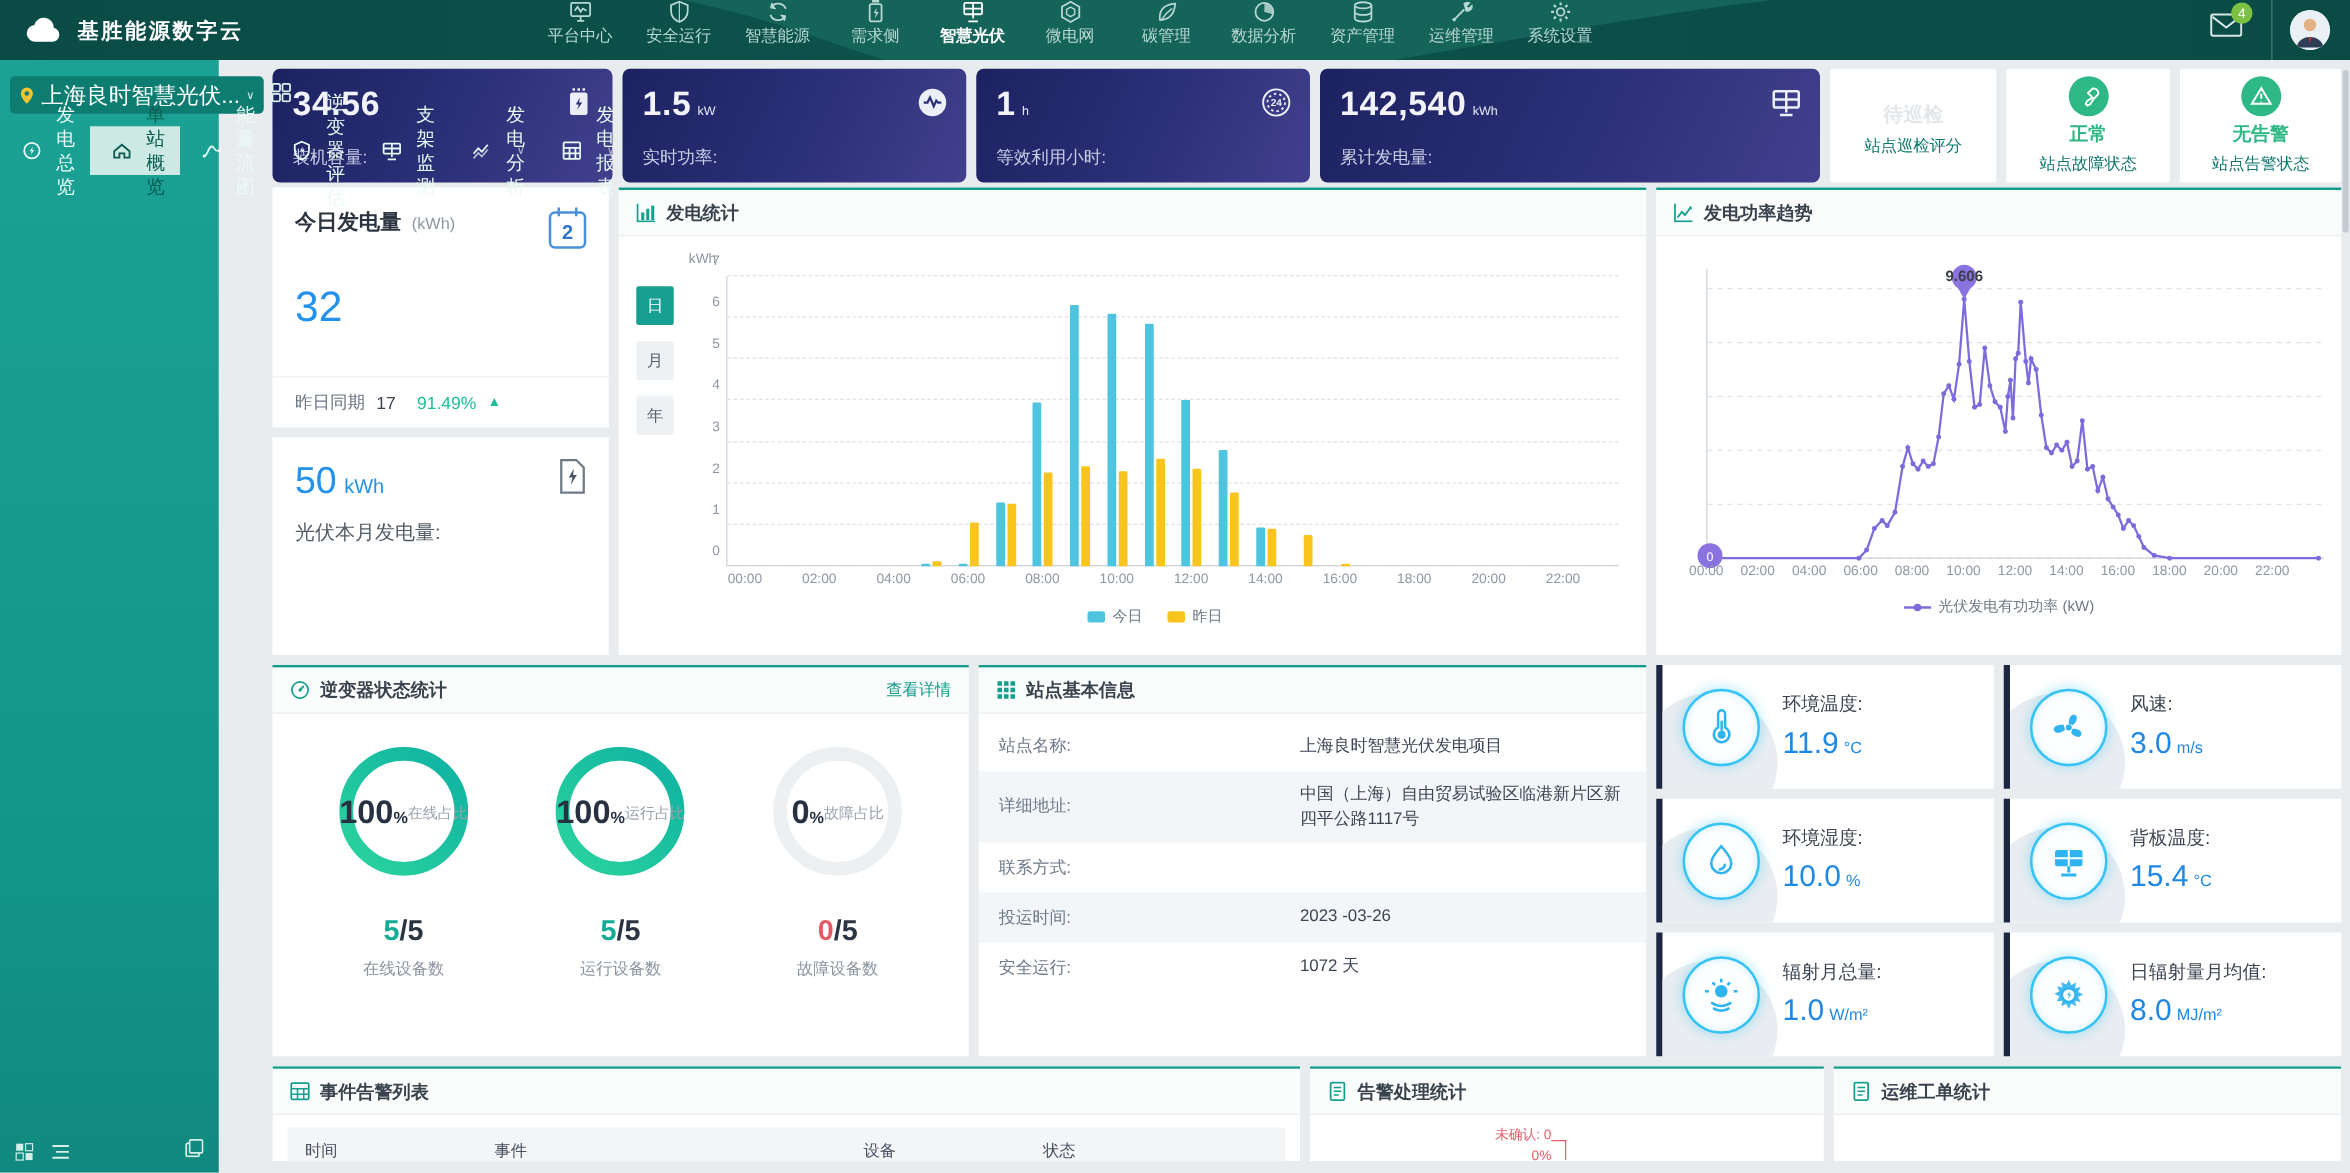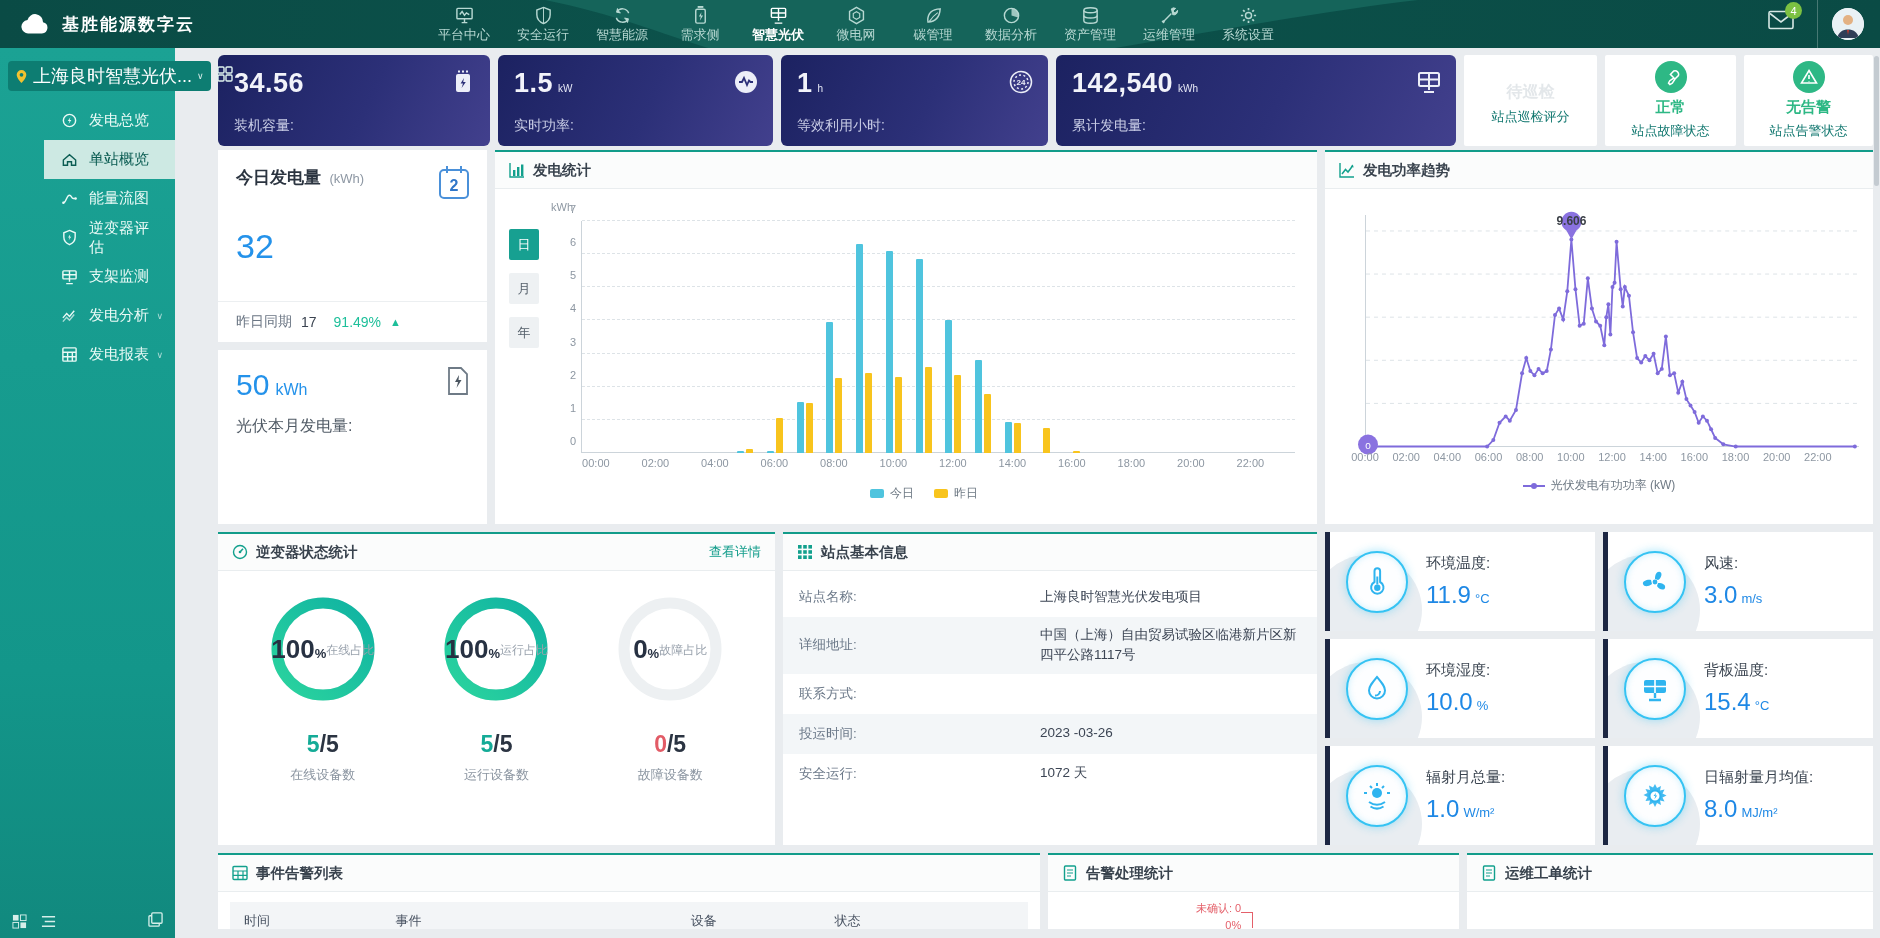--- a/index.html
+++ b/index.html
@@ -4,41 +4,41 @@
 <style>
   html,body{margin:0;padding:0;width:1880px;height:938px;overflow:hidden;
     font-family:"Liberation Sans","DejaVu Sans",sans-serif;background:#e9ecef;color:#333;}
   *{box-sizing:border-box;}
   
   .topbar{position:absolute;left:0;top:0;width:1880px;height:48px;background:linear-gradient(90deg,#0a4b45,#0c524b 40%,#0a4b45);z-index:30;}
   .swoosh{position:absolute;left:0;top:0;width:100%;height:48px;}
   .logo{position:absolute;left:20px;top:0;height:48px;display:flex;align-items:center;gap:12px;z-index:2;}
   .logo svg{width:30px;height:20px;}
   .logo-title{color:#fff;font-size:17px;font-weight:bold;letter-spacing:2px;}
-  .nav{position:absolute;left:438px;top:0;height:48px;display:flex;align-items:flex-end;gap:27px;z-index:2;padding-bottom:4px;}
+  .nav{position:absolute;left:438px;top:0;height:48px;display:flex;align-items:flex-start;gap:27px;z-index:2;padding-bottom:4px;}
   .nav-item{display:flex;flex-direction:column;align-items:center;gap:1px;color:#b7d8d2;cursor:pointer;min-width:50px;}
   .nav-item svg{width:19px;height:19px;}
   .nav-item .nv-label{font-size:13px;white-space:nowrap;}
   .nav-item.active{color:#fff;}
   .nav-item.active .nv-label{font-weight:bold;}
   .mail{position:absolute;right:86px;top:10px;z-index:2;cursor:pointer;}
   .mail svg{width:26px;height:20px;}
   .mail-badge{position:absolute;right:-8px;top:-8px;background:#7cc142;color:#fff;font-size:11px;width:17px;height:17px;border-radius:50%;display:flex;align-items:center;justify-content:center;}
   .top-divider{position:absolute;right:62px;top:0;width:1px;height:48px;background:rgba(255,255,255,.25);z-index:2;}
   .avatar{position:absolute;right:16px;top:8px;width:32px;height:32px;border-radius:50%;background:#eef2f5;z-index:2;overflow:hidden;cursor:pointer;}
   
   .sidebar{position:absolute;left:0;top:48px;bottom:0;width:175px;background:linear-gradient(180deg,#1ba294,#13968a 70%,#11897e);z-index:20;}
   .station-row{display:flex;align-items:center;gap:6px;margin:13px 8px 10px 8px;}
   .station-pill{flex:1;display:flex;align-items:center;gap:5px;background:#0d7d72;border-radius:4px;height:30px;padding:0 7px;color:#fff;cursor:pointer;}
   .station-pill svg{width:13px;height:15px;flex:none;}
   .station-label{font-size:18px;white-space:nowrap;overflow:hidden;}
   .station-caret{font-size:9px;color:#d7eeea;}
   .apps-btn{width:20px;color:#dff3ef;cursor:pointer;}
   .apps-btn svg{width:16px;height:16px;}
-  .menu{display:flex;flex-direction:column;margin-left:44px;}
+  .menu{display:flex;flex-direction:row;}
   .menu-item{display:flex;align-items:center;gap:11px;height:39px;padding:0 12px 0 17px;color:#eafaf6;font-size:15px;cursor:pointer;position:relative;}
   .menu-item svg{width:17px;height:17px;flex:none;}
   .menu-item.active{background:#cde9e3;color:#0a5c52;}
   .menu-chevron{position:absolute;right:12px;font-size:9px;color:rgba(255,255,255,.65);}
   .side-bottom{position:absolute;left:0;right:0;bottom:6px;height:22px;display:flex;align-items:center;padding:0 12px;color:#d6efea;}
   .side-bottom svg{width:15px;height:15px;cursor:pointer;}
   .sb-left{display:flex;gap:14px;}
   .sb-right{margin-left:auto;}
   
   .main{position:absolute;left:175px;top:48px;right:0;bottom:0;padding:7px 7px 0 43px;}

